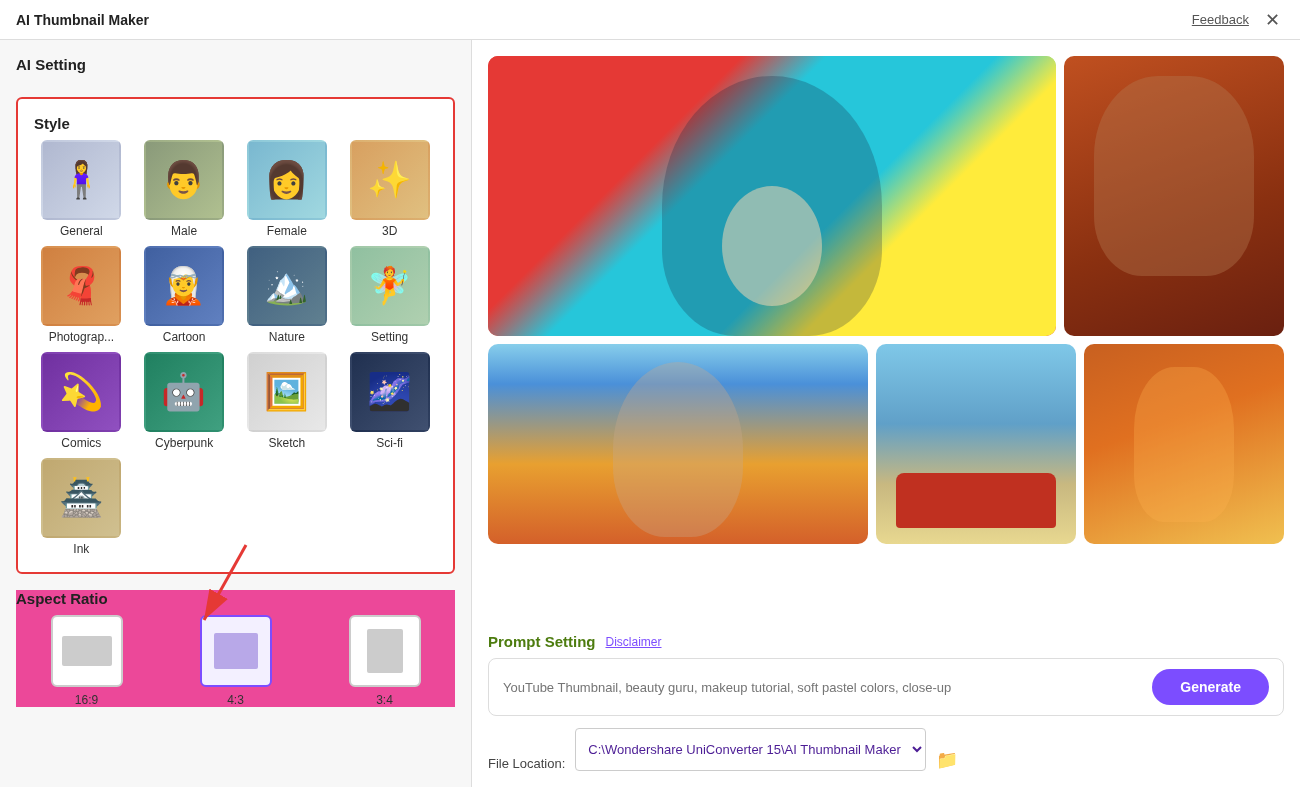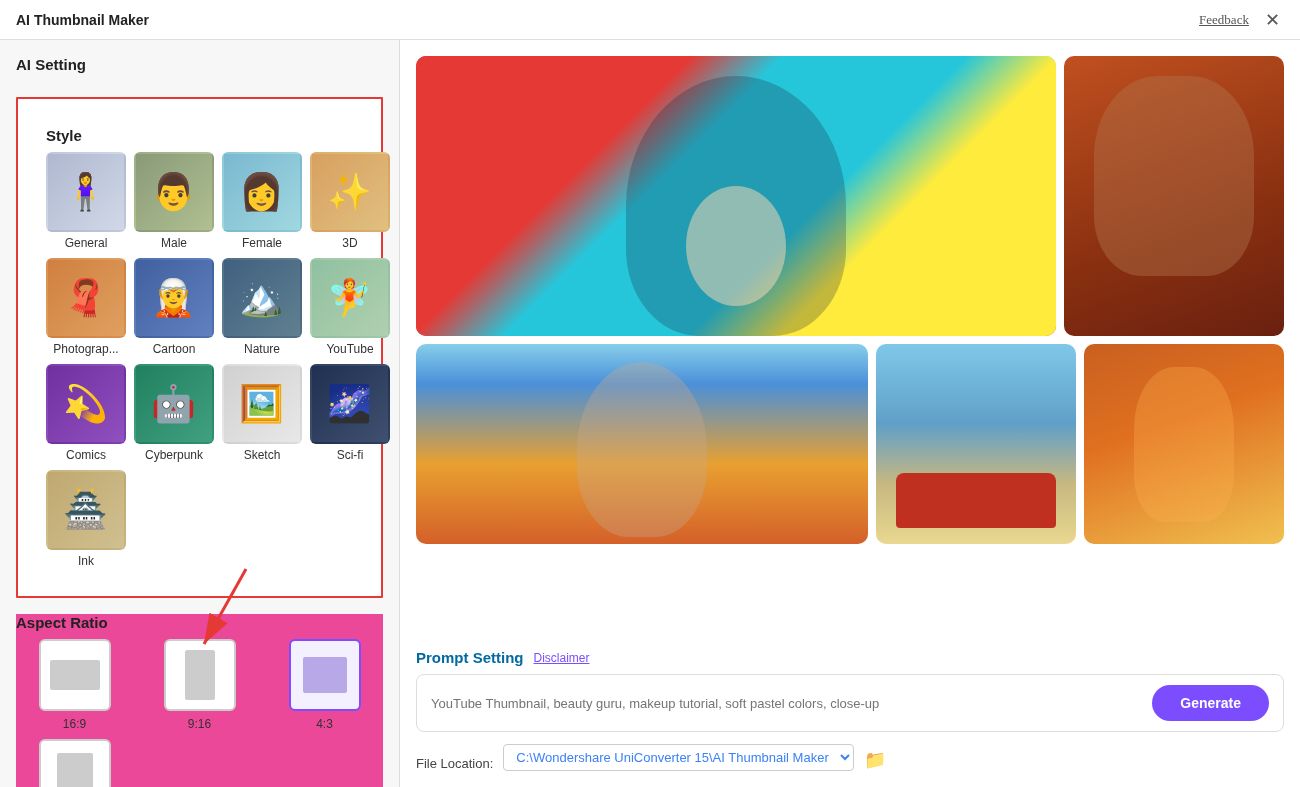--- a/index.html
+++ b/index.html
@@ -30,58 +30,57 @@
     .titlebar-right {
       display: flex;
       align-items: center;
       gap: 12px;
     }
     .feedback-link {
       font-size: 13px;
       color: #555;
       text-decoration: underline;
       cursor: pointer;
-      font-family: Liberation Serif, serif;
     }
     .close-btn {
       background: none;
       border: none;
       font-size: 18px;
       cursor: pointer;
       color: #555;
       line-height: 1;
       padding: 2px 4px;
     }
     .main-content {
       display: flex;
       flex: 1;
       overflow: hidden;
     }
     
     .left-panel {
-      width: 400px;
+      width: 472px;
       background: #f7f7f7;
       padding: 16px;
       display: flex;
       flex-direction: column;
       gap: 16px;
       overflow-y: auto;
       flex-shrink: 0;
       border-right: 1px solid #ddd;
     }
     .section-title {
       font-size: 15px;
       font-weight: 600;
       color: #222;
       margin-bottom: 8px;
     }
     .style-section {
       border: 2px solid #e53935;
-      border-radius: 1px;
-      padding: 28px;
+      border-radius: 6px;
+      padding: 16px;
       background: #fff;
     }
     .style-grid {
       display: grid;
       grid-template-columns: repeat(4, 1fr);
       gap: 8px;
     }
     .style-item {
       display: flex;
       flex-direction: column;
@@ -222,21 +221,21 @@
       gap: 8px;
     }
     .prompt-header {
       display: flex;
       align-items: center;
       gap: 10px;
     }
     .prompt-title {
       font-size: 15px;
       font-weight: 600;
-      color: #0369a1;
+      color: #4d7c0f;
     }
     .disclaimer-link {
       font-size: 12px;
       color: #7c4dff;
       text-decoration: underline;
       cursor: pointer;
     }
     .prompt-input-row {
       display: flex;
       align-items: center;
@@ -273,24 +272,24 @@
       color: #333;
       flex-shrink: 0;
     }
     .file-location-label {
       font-weight: 500;
       color: #444;
     }
     .file-location-select {
       border: 1px solid #ccc;
       border-radius: 4px;
-      padding: 4px 8px;
+      padding: 12px 8px;
       font-size: 13px;
       background: #fff;
-      color: #3b82f6;
+      color: #4c1d95;
       min-width: 280px;
     }
     .folder-icon {
       font-size: 18px;
       cursor: pointer;
       color: #555;
     }
   </style>
 </head>
 <body>
@@ -358,21 +357,21 @@
           <div class="style-thumb thumb-nature">
             <span style="font-size:36px;">🏔️</span>
           </div>
           <span class="style-label">Nature</span>
         </div>
 
         <div class="style-item">
           <div class="style-thumb thumb-pastel">
             <span style="font-size:36px;">🧚</span>
           </div>
-          <span class="style-label">YouTube</span>
+          <span class="style-label">Setting</span>
         </div>
 
         <div class="style-item">
           <div class="style-thumb thumb-comics">
             <span style="font-size:36px;">💫</span>
           </div>
           <span class="style-label">Comics</span>
         </div>
 
         <div class="style-item">
@@ -419,26 +418,20 @@
           <line x1="100" y1="10" x2="58" y2="85" stroke="#e53935" stroke-width="3" marker-end="url(#arrowhead)"></line>
         </svg>
 
         <div class="aspect-item">
           <div class="aspect-thumb">
             <div class="aspect-inner" style="width:50px;height:30px;"></div>
           </div>
           <span class="aspect-label">16:9</span>
         </div>
 
-        <div class="aspect-item">
-          <div class="aspect-thumb">
-            <div class="aspect-inner" style="width:30px;height:50px;"></div>
-          </div>
-          <span class="aspect-label">9:16</span>
-        </div>
 
         <div class="aspect-item selected">
           <div class="aspect-thumb" style="border-color:#7c4dff;background:#f3f0ff;">
             <div class="aspect-inner" style="width:44px;height:36px;background:#b8a8e8;"></div>
           </div>
           <span class="aspect-label">4:3</span>
         </div>
 
         <div class="aspect-item">
           <div class="aspect-thumb">

